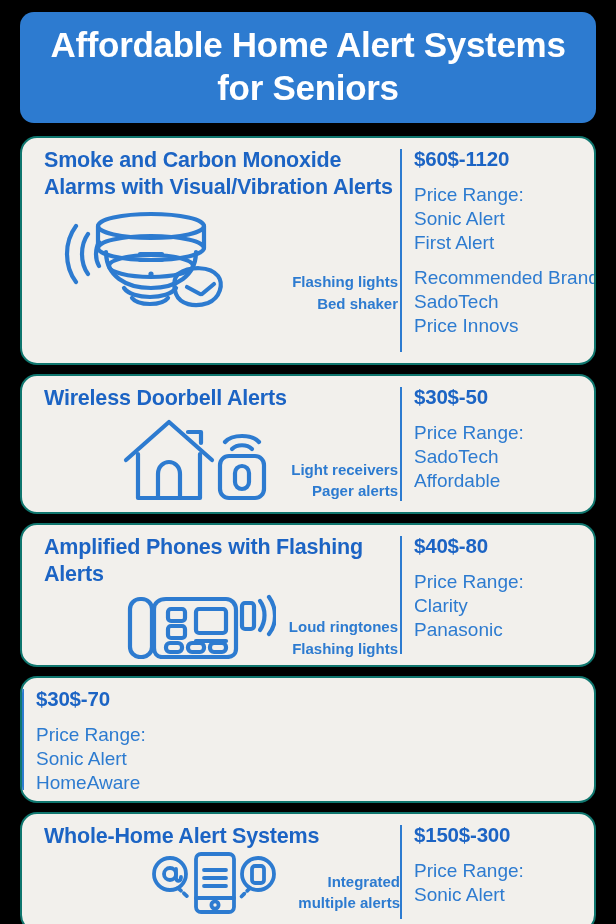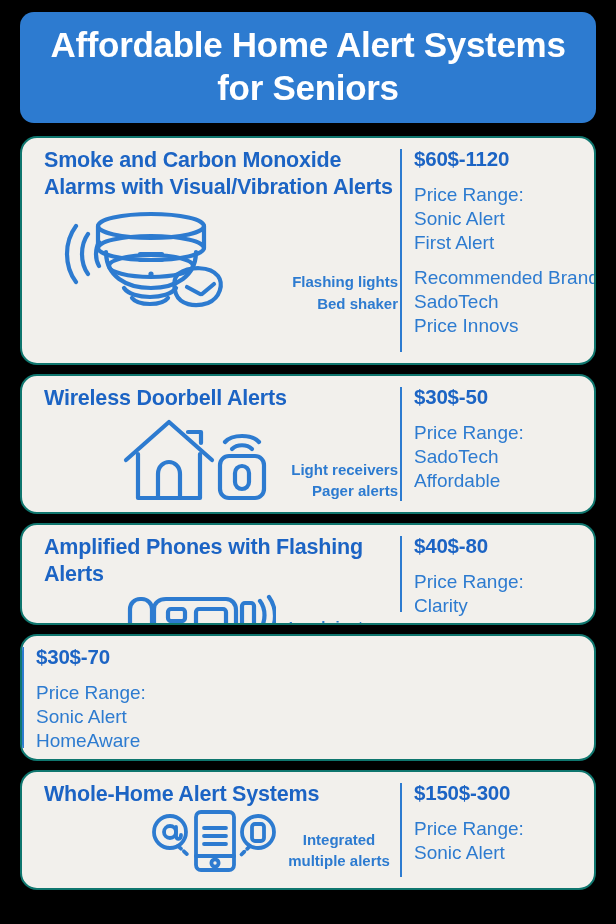--- a/index.html
+++ b/index.html
@@ -126,33 +126,33 @@
 
   
   .card-1 { height: 229px; }
   .card-1 .icon-wrap { margin-left: 10px; margin-bottom: 2px; }
   .card-1 .body-row { margin-top: 4px; }
 
   .card-2 { height: 140px; }
   .card-2 .icon-wrap { margin-left: 78px; margin-bottom: 0px; }
   .card-2 .body-row { margin-top: 4px; }
 
-  .card-3 { height: 102px; }
+  .card-3 { height: 144px; }
   .card-3 .icon-wrap { margin-left: 82px; margin-bottom: 0px; }
   .card-3 .body-row { margin-top: 0px; }
 
   .card-4 { height: 127px; }
   .card-4 .icon-wrap { margin-left: 82px; margin-bottom: 0px; }
   .card-4 .body-row { margin-top: 0px; align-items: center; }
   .card-4 .features { padding-bottom: 4px; }
 
   .card-5 { height: 120px; }
   .card-5 .icon-wrap { margin-left: 108px; margin-bottom: 0px; }
   .card-5 .body-row { margin-top: 2px; }
-  .card-5 .features { padding-right: 0px; text-align: center; }
+  .card-5 .features { padding-right: 0px; }
 </style>
 </head>
 <body>
 
 <div class="page">
 
   <div class="banner">
     <div class="banner-title">Affordable Home Alert Systems for Seniors</div>
   </div>
 

